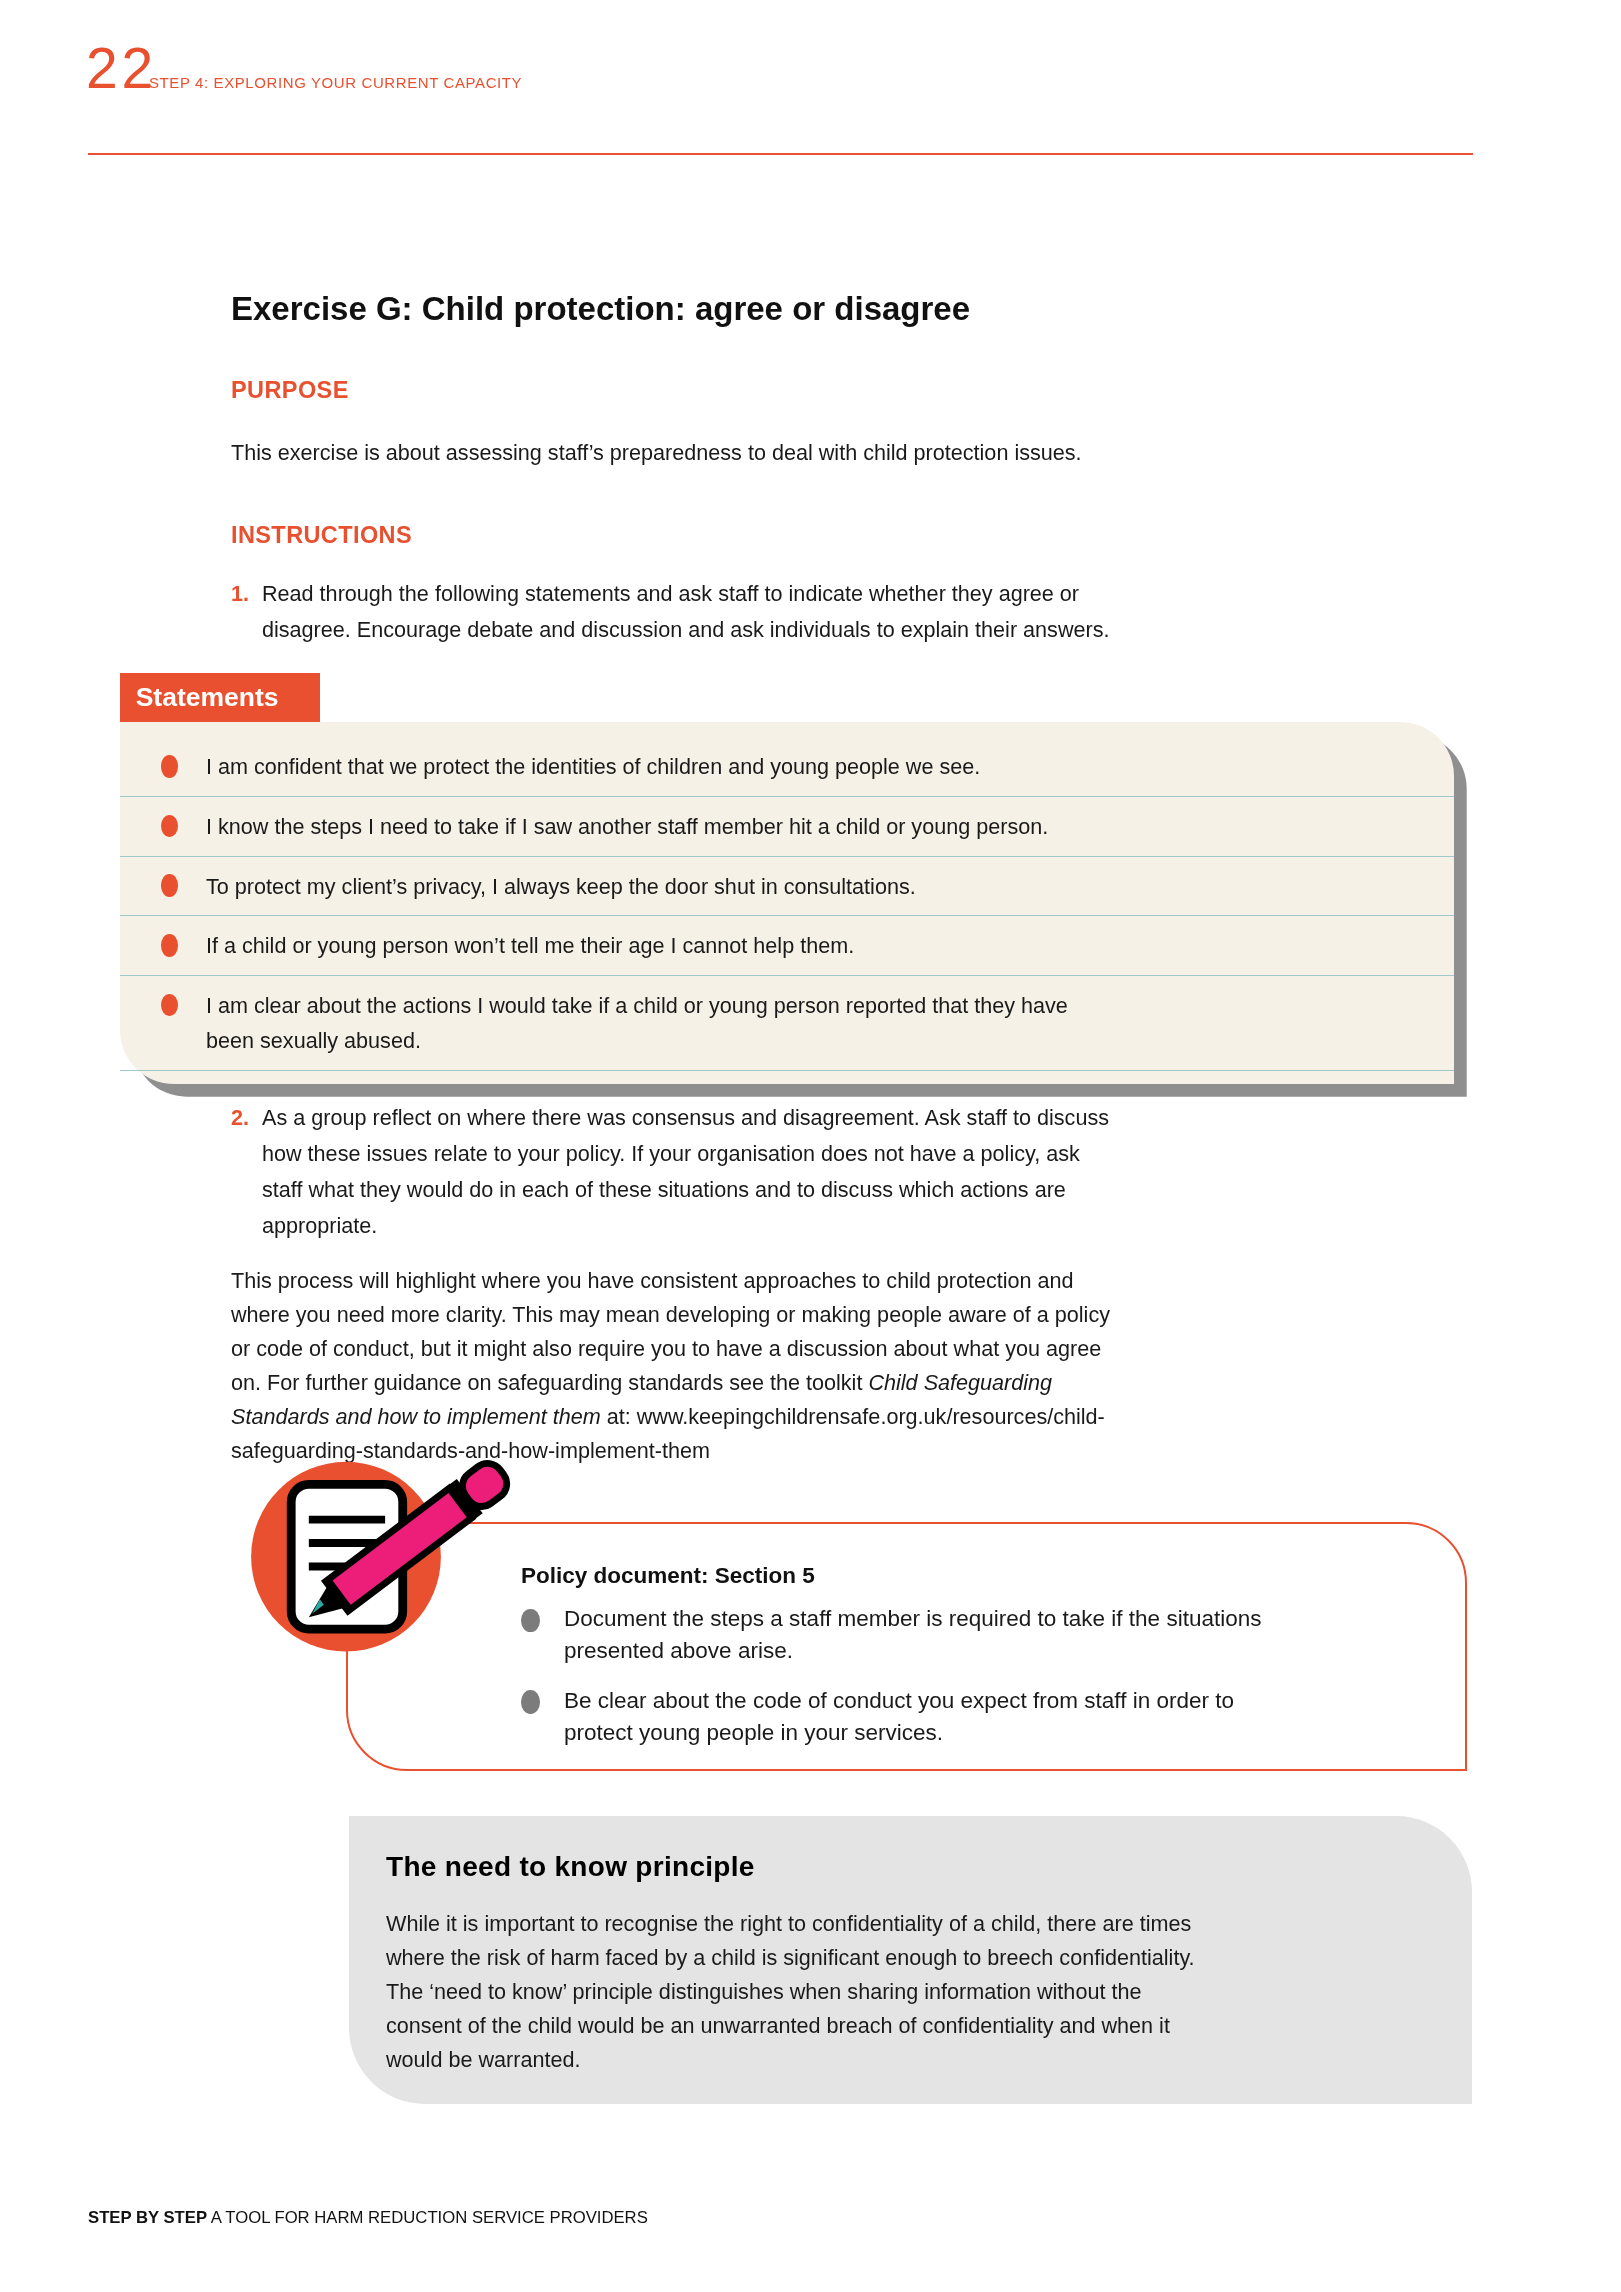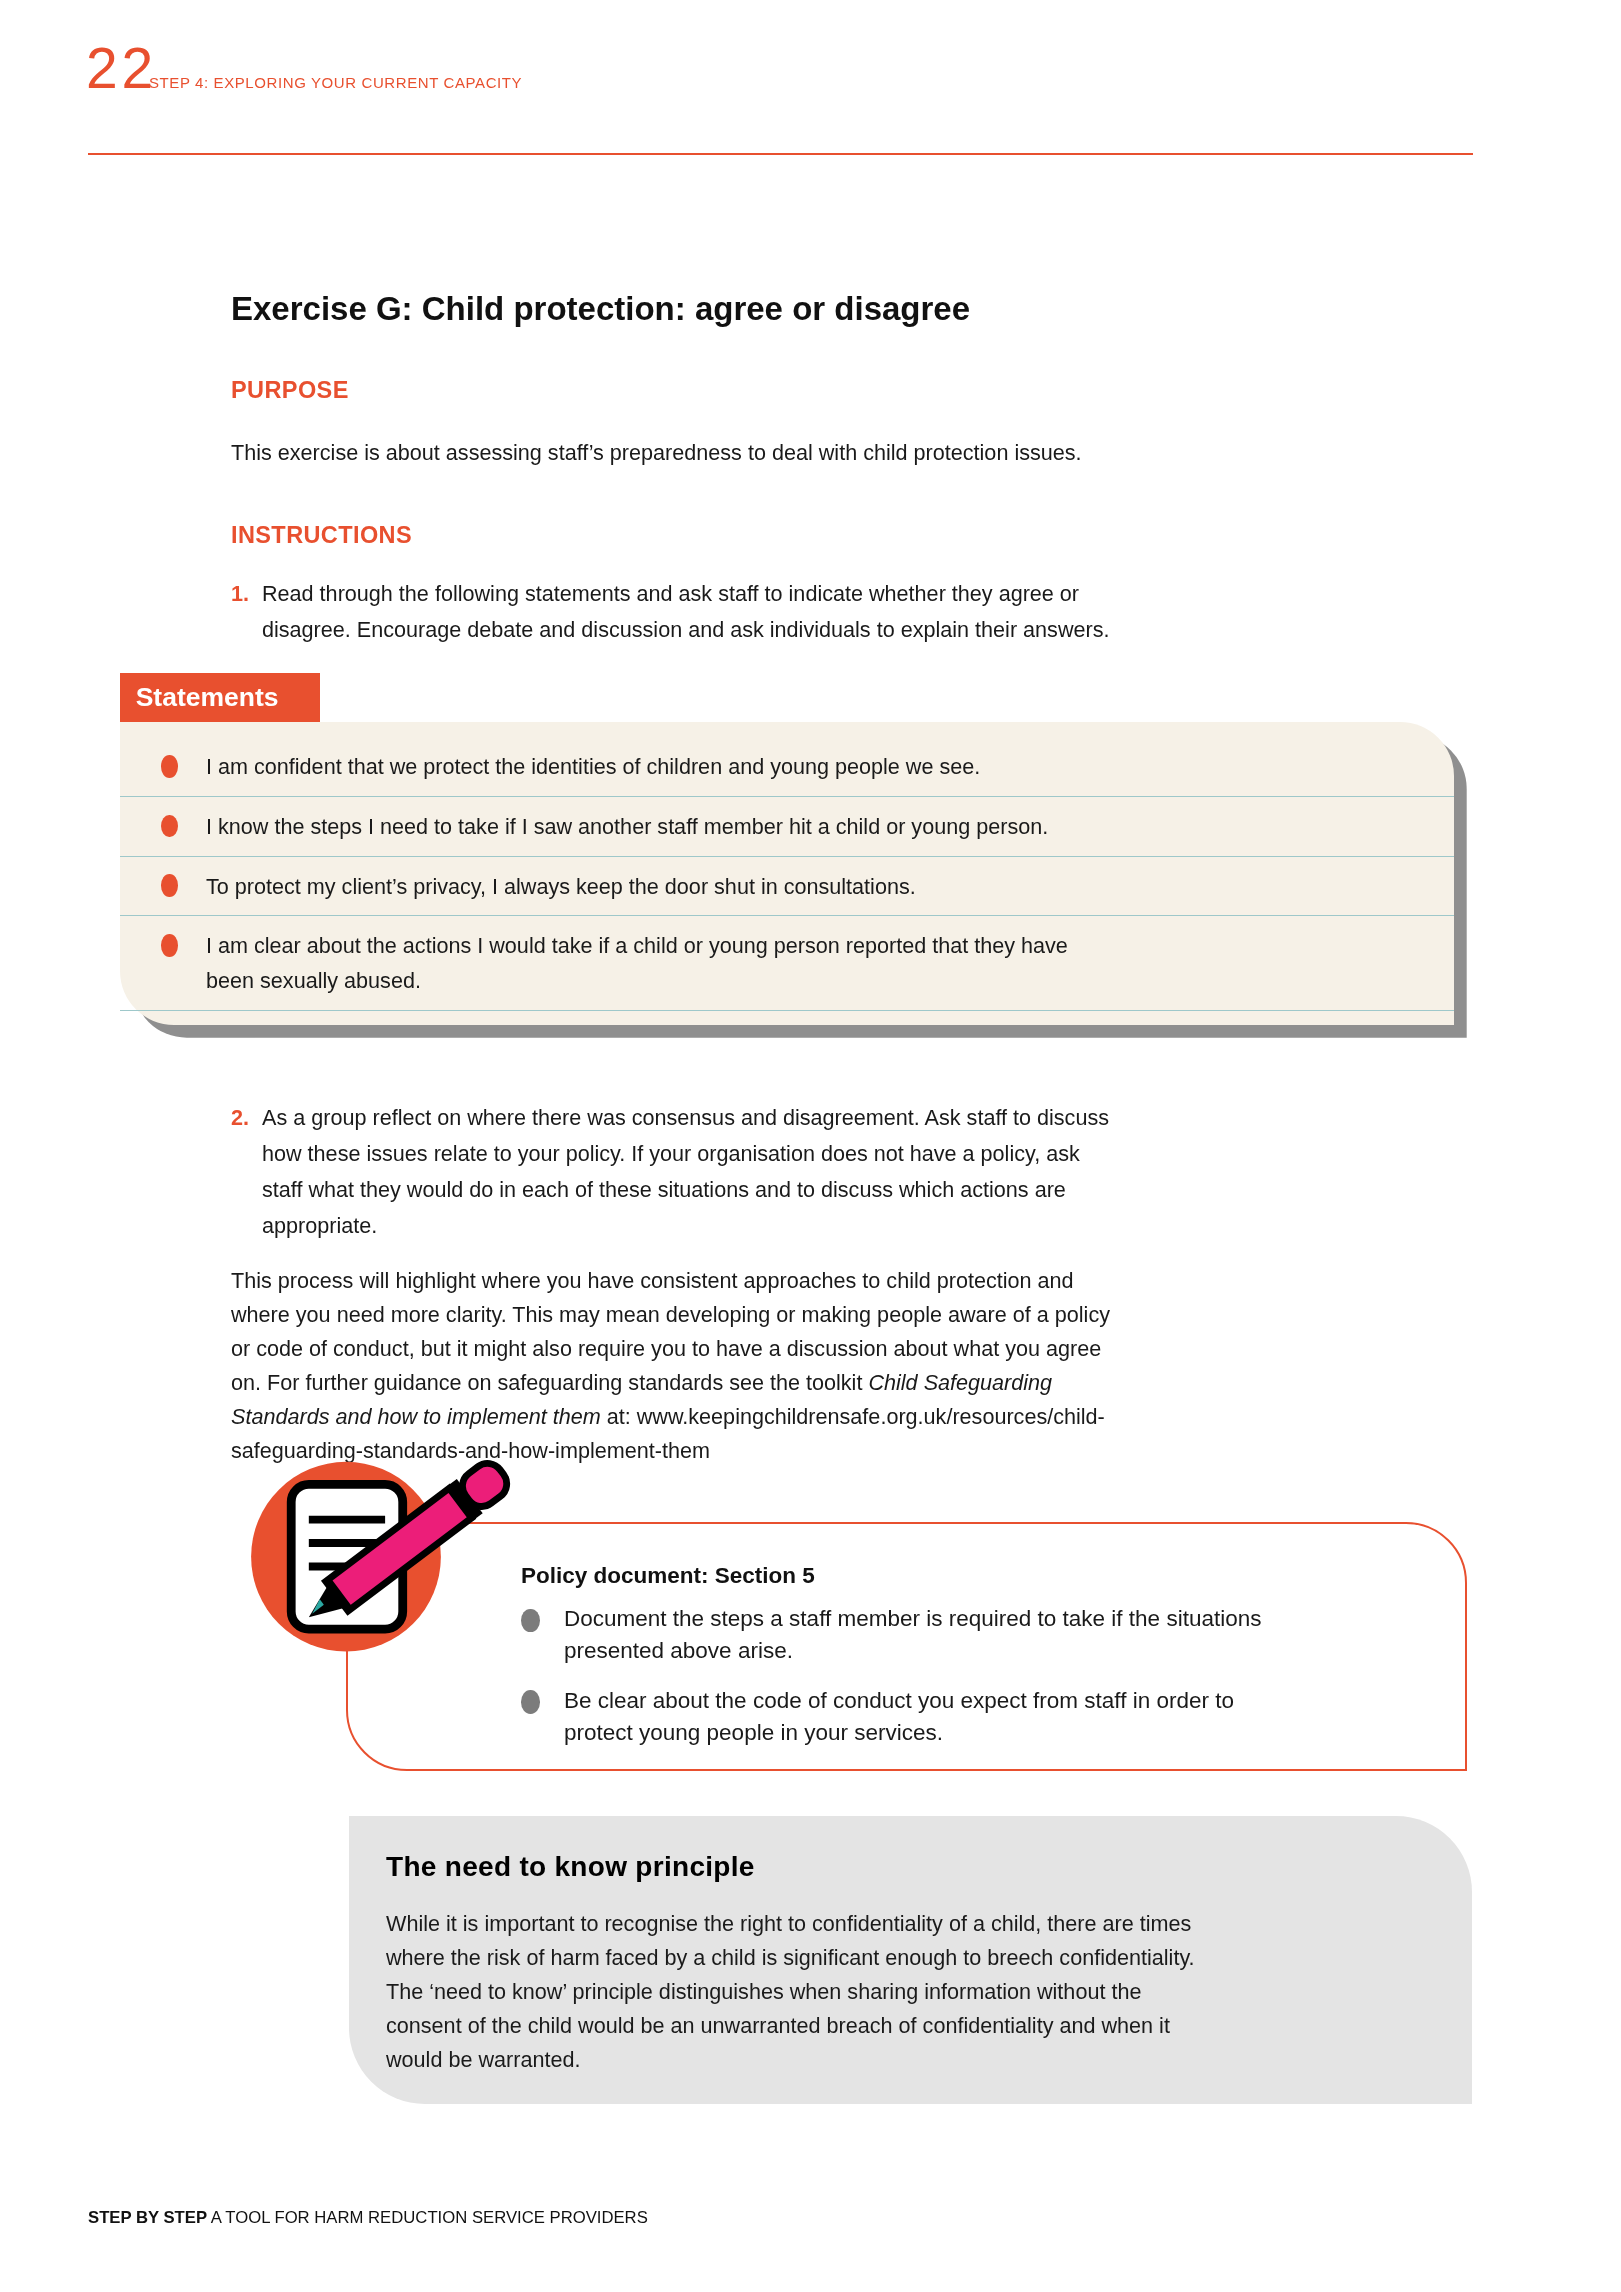--- a/index.html
+++ b/index.html
@@ -88,20 +88,24 @@
     <div class="statement-row">
       <span class="statement-bullet"></span>
       <div>I know the steps I need to take if I saw another staff member hit a child or young person.</div>
     </div>
     <div class="statement-row">
       <span class="statement-bullet"></span>
       <div>To protect my client’s privacy, I always keep the door shut in consultations.</div>
     </div>
     <div class="statement-row">
       <span class="statement-bullet"></span>
+      <div>If a child or young person won’t tell me their age I cannot help them.</div>
+    </div>
+    <div class="statement-row">
+      <span class="statement-bullet"></span>
       <div>I am clear about the actions I would take if a child or young person reported that they have</div>
       <div>been sexually abused.</div>
     </div>
   </div>
 
   <div class="numbered step2">
     <span class="num">2.</span>
     <div class="step-lines">
       <div>As a group reflect on where there was consensus and disagreement. Ask staff to discuss</div>
       <div>how these issues relate to your policy. If your organisation does not have a policy, ask</div>

